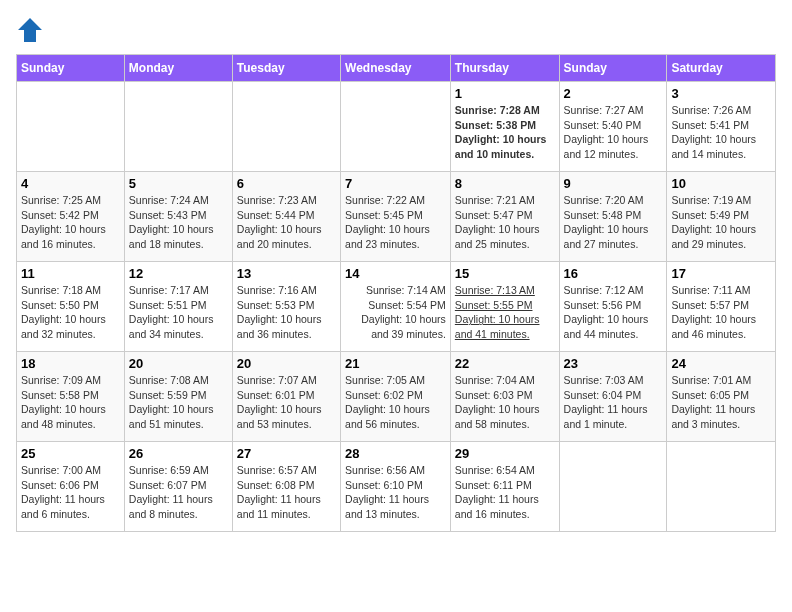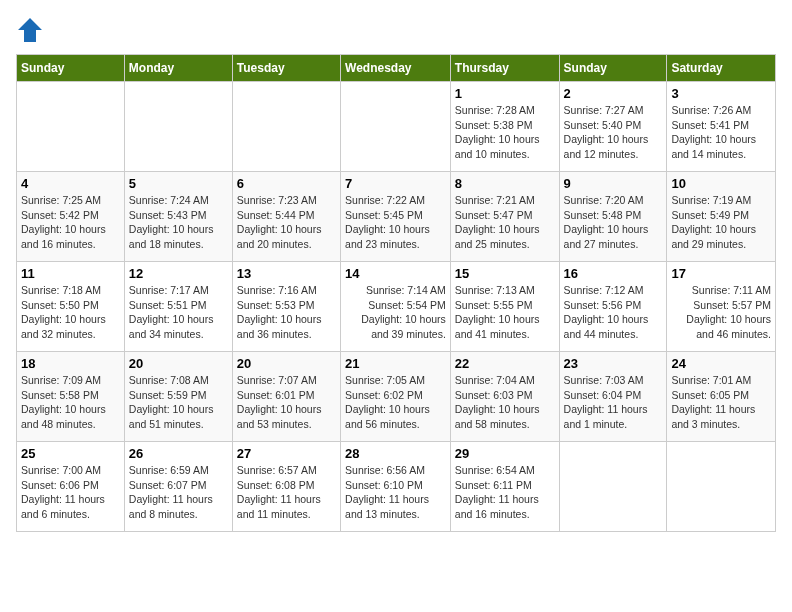--- a/index.html
+++ b/index.html
@@ -43,21 +43,21 @@
     .location-title {
       font-size: 16px;
       color: #555;
     }
     table {
       width: 100%;
       border-collapse: collapse;
       font-size: 11px;
     }
     thead tr {
-      background: #4d7c0f;
+      background: #8b5cf6;
       color: white;
     }
     thead th {
       padding: 6px 4px;
       text-align: left;
       font-size: 12px;
       font-weight: bold;
       border: 1px solid #ccc;
     }
     tbody td {
@@ -116,21 +116,21 @@
       </tr>
   </thead>
   <tbody id="calendar-body">
   <tr>
         <td class="empty"></td>
         <td class="empty"></td>
         <td class="empty"></td>
         <td class="empty"></td>
         <td>
           <div class="day-number">1</div>
-          <div class="day-info" style="white-space: pre-line;">Sunrise: 7:28 AM
+          <div class="day-info" style="white-space: pre-line; font-weight: bold;">Sunrise: 7:28 AM
 Sunset: 5:38 PM
 Daylight: 10 hours
 and 10 minutes.</div>
         </td>
         <td>
           <div class="day-number">2</div>
           <div class="day-info" style="white-space: pre-line;">Sunrise: 7:27 AM
 Sunset: 5:40 PM
 Daylight: 10 hours
 and 12 minutes.</div>
@@ -218,35 +218,35 @@
         </td>
         <td>
           <div class="day-number">14</div>
           <div class="day-info" style="white-space: pre-line; text-align: right;">Sunrise: 7:14 AM
 Sunset: 5:54 PM
 Daylight: 10 hours
 and 39 minutes.</div>
         </td>
         <td>
           <div class="day-number">15</div>
-          <div class="day-info" style="white-space: pre-line;">Sunrise: 7:13 AM
+          <div class="day-info" style="white-space: pre-line; text-decoration: underline;">Sunrise: 7:13 AM
 Sunset: 5:55 PM
 Daylight: 10 hours
 and 41 minutes.</div>
         </td>
         <td>
           <div class="day-number">16</div>
           <div class="day-info" style="white-space: pre-line;">Sunrise: 7:12 AM
 Sunset: 5:56 PM
 Daylight: 10 hours
 and 44 minutes.</div>
         </td>
         <td>
           <div class="day-number">17</div>
-          <div class="day-info" style="white-space: pre-line; text-align: right;">Sunrise: 7:11 AM
+          <div class="day-info" style="white-space: pre-line;">Sunrise: 7:11 AM
 Sunset: 5:57 PM
 Daylight: 10 hours
 and 46 minutes.</div>
         </td>
       </tr>
       <tr>
         <td>
           <div class="day-number">18</div>
           <div class="day-info" style="white-space: pre-line;">Sunrise: 7:09 AM
 Sunset: 5:58 PM

